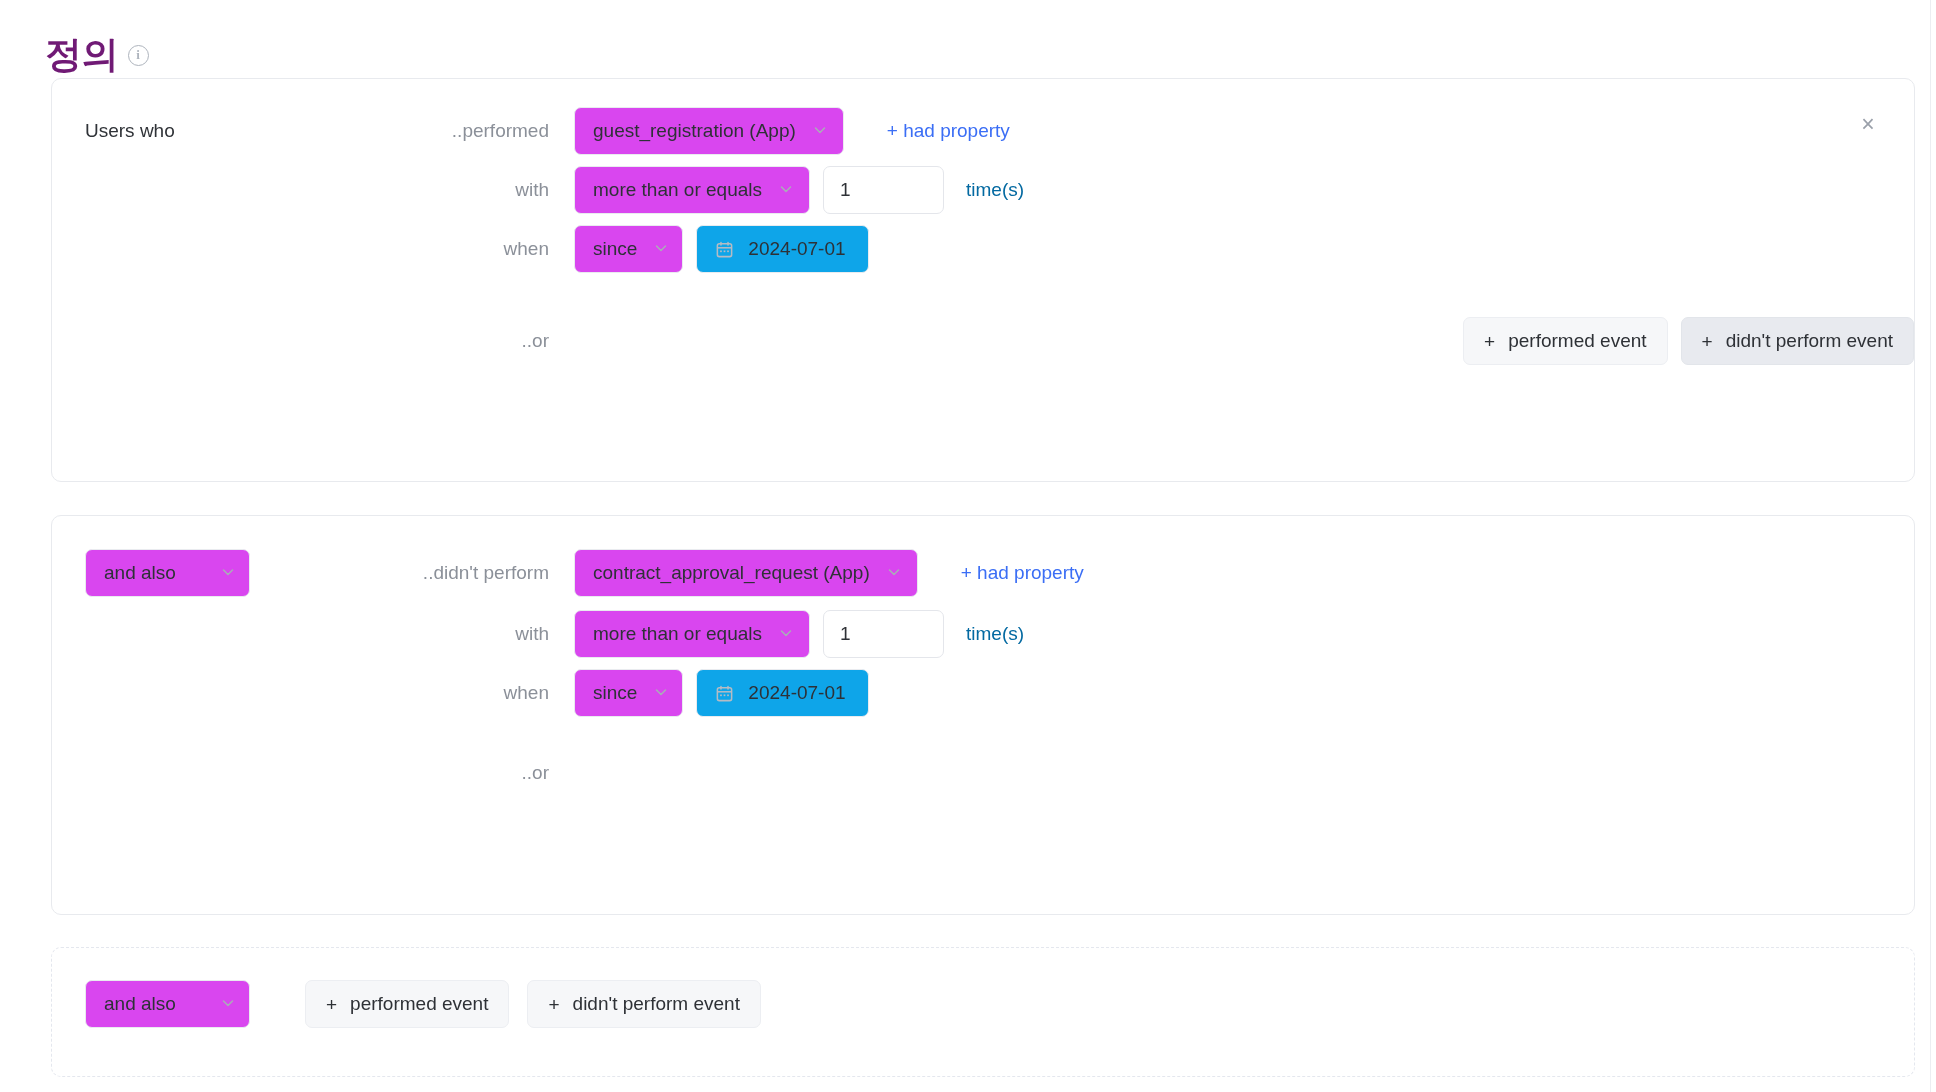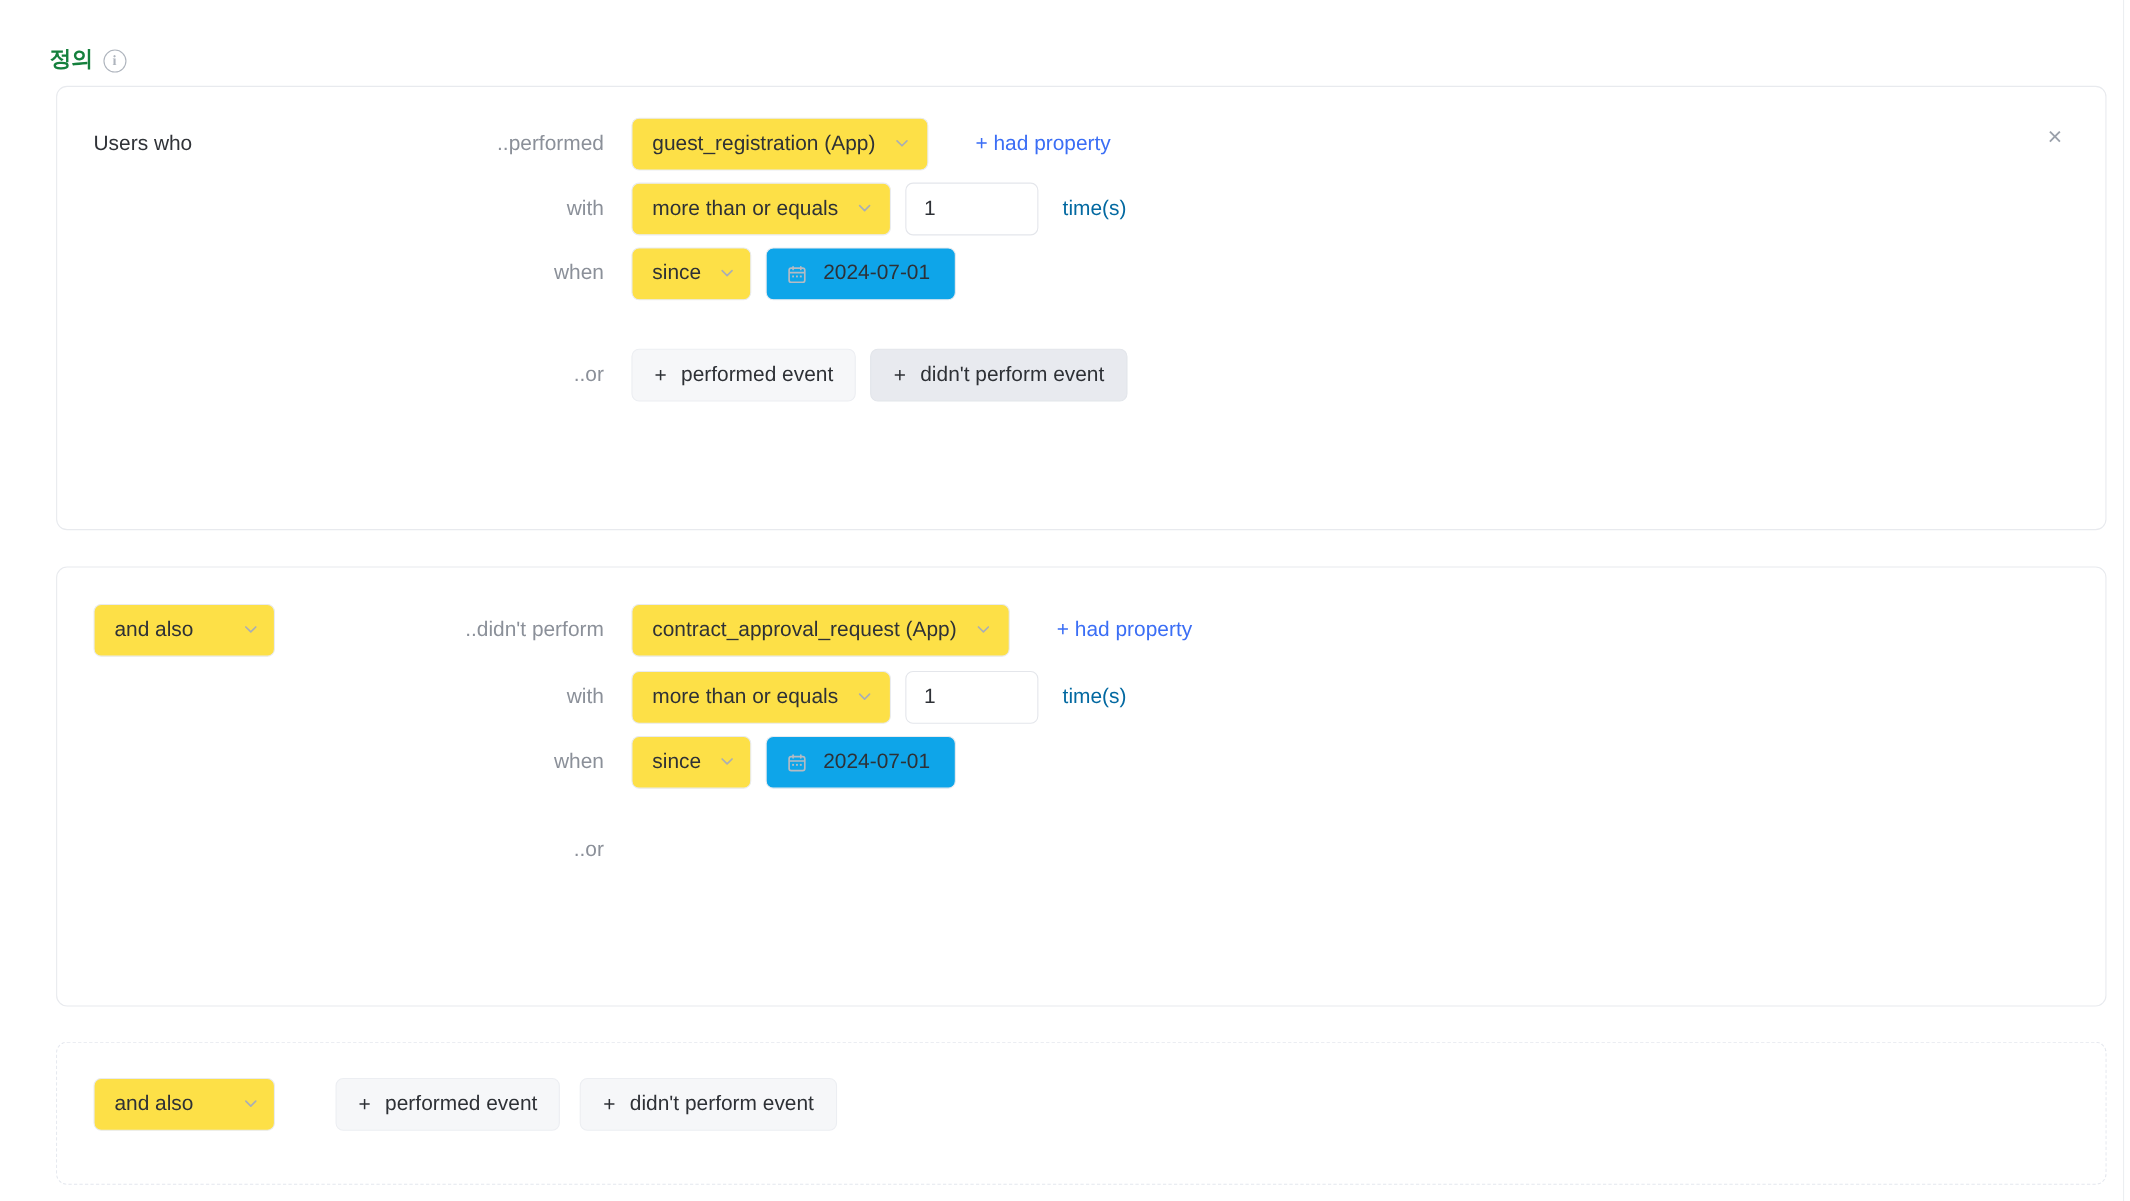--- a/index.html
+++ b/index.html
@@ -15,23 +15,23 @@
 
   
   .page-header {
     display: flex;
     align-items: center;
     gap: 9px;
     padding: 30px 0 0 45px;
     height: 78px;
   }
   .page-title {
-    font-size: 20px;
+    font-size: 37px;
     font-weight: 700;
-    color: #15803d;
+    color: #701a75;
     letter-spacing: -0.2px;
     line-height: 1;
   }
   .info-icon {
     width: 21px; height: 21px;
     border-radius: 50%;
     border: 1.6px solid #aeb4bd;
     display: inline-flex;
     align-items: center;
     justify-content: center;
@@ -108,21 +108,21 @@
   }
 
   .field-col { display: flex; align-items: center; gap: 13px; }
 
   
   .select {
     display: inline-flex;
     align-items: center;
     justify-content: space-between;
     gap: 16px;
-    background: #fde047;
+    background: #d946ef;
     border: 1px solid #e9ebef;
     border-radius: 7px;
     height: 48px;
     padding: 0 15px 0 18px;
     font-size: 19px;
     color: #2e3136;
     cursor: pointer;
     white-space: nowrap;
   }
   .select .chev {
@@ -197,21 +197,21 @@
   .pill-btn.hovered {
     background: #e8eaef;
     border-color: #e2e5ea;
   }
   .pill-btn .plus { font-size: 19px; color: #2e3136; line-height: 1; }
 
   
   .r-performed { padding-top: 28px; }
   .r-with { padding-top: 11px; }
   .r-when { padding-top: 11px; }
-  .r-or { padding-top: 44px; }
+  .r-or { padding-top: 44px; justify-content: space-between; }
 
   .card-2 .r-first { padding-top: 33px; }
   .card-2 .r-with { padding-top: 13px; }
   .card-2 .r-when { padding-top: 11px; }
   .card-2 .r-or { padding-top: 45px; }
 
   .conj-select {
     width: 165px;
     justify-content: space-between;
     padding: 0 13px 0 18px;

